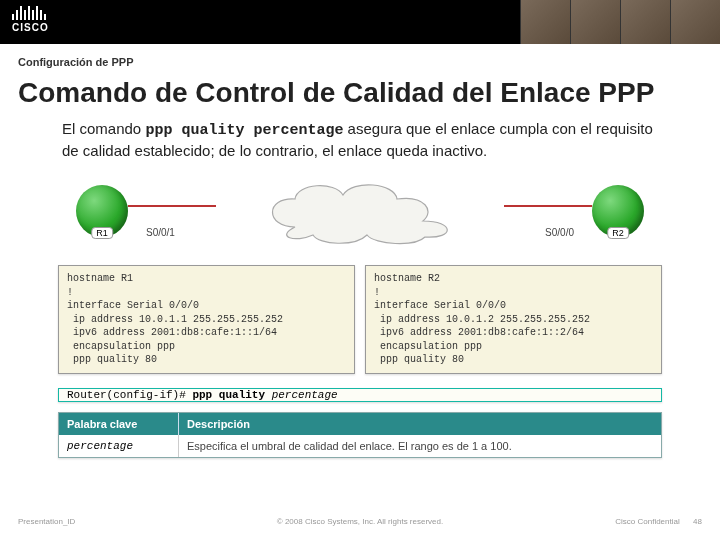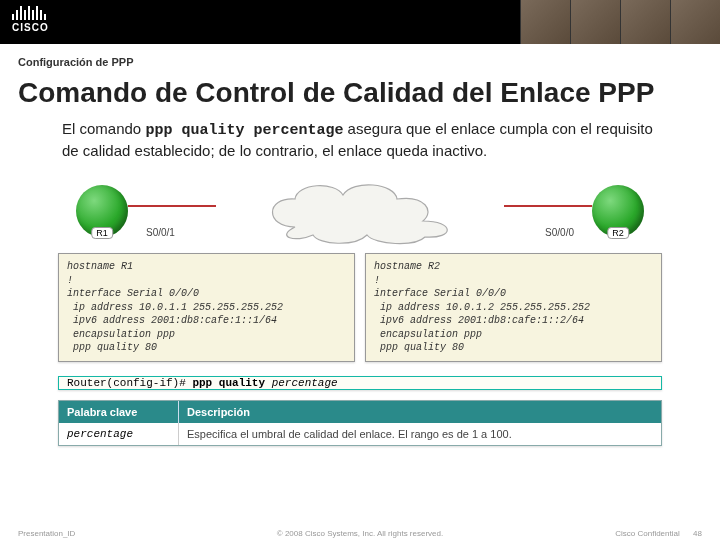--- a/index.html
+++ b/index.html
@@ -20,35 +20,35 @@
   .router { width: 52px; height: 52px; border-radius: 50%; background: radial-gradient(circle at 35% 30%, #7ed97e, #2aa82a 55%, #1a7a1a); position: relative; box-shadow: inset -3px -3px 6px rgba(0,0,0,.3); }
   .router-label { position: absolute; left: 50%; bottom: -2px; transform: translateX(-50%); background: #fff; border: 1px solid #999; font-size: 9px; padding: 0 4px; border-radius: 4px; }
   .cloud { width: 210px; height: 68px; position: relative; }
   .cloud svg { width: 100%; height: 100%; }
   .iface { font-size: 10px; color: #444; position: absolute; top: 52px; }
   .iface.l { left: 88px; }
   .iface.r { right: 88px; }
   .wire { position: absolute; top: 30px; height: 2px; background: #b33; }
   .wire.l { left: 70px; width: 88px; }
   .wire.r { right: 70px; width: 88px; }
-  .cfg-row { display: flex; gap: 10px; margin-top: 6px; font-style: italic; }
+  .cfg-row { display: flex; gap: 10px; margin-top: 18px; }
   .cfg-box { flex: 1; background: #f7f4df; border: 1px solid #999; padding: 6px 8px; font-family: "Courier New", monospace; font-size: 10px; line-height: 1.35; color: #333; white-space: pre; overflow: hidden; box-shadow: 0 1px 2px rgba(0,0,0,.15); }
   .cmd-box { margin-top: 14px; border: 1px solid #14b8a6; background: #fdfdf6; padding: 0 8px; font-family: "Courier New", monospace; font-size: 11px; box-shadow: 0 1px 2px rgba(0,0,0,.15); }
   .cmd-box .b { font-weight: bold; }
   .cmd-box .i { font-style: italic; }
   .tbl { margin-top: 10px; border: 1px solid #8aa; box-shadow: 0 1px 2px rgba(0,0,0,.15); }
   .tbl-head { display: flex; background: #2a8a8a; color: #fff; font-size: 11px; font-weight: bold; }
   .tbl-head div { padding: 5px 8px; }
   .tbl-head div:first-child { width: 120px; border-right: 1px solid #cde; }
   .tbl-head div:last-child { flex: 1; }
   .tbl-row { display: flex; font-size: 11px; background: #fff; }
   .tbl-row div { padding: 5px 8px; }
   .tbl-row div:first-child { width: 120px; border-right: 1px solid #ccc; font-family: "Courier New", monospace; font-style: italic; }
   .tbl-row div:last-child { flex: 1; color: #444; }
-  .footer { position: absolute; bottom: 2px; left: 0; right: 0; font-size: 8px; color: #999; display: flex; justify-content: space-between; padding: 0 18px; }
+  .footer { position: absolute; bottom: 14px; left: 0; right: 0; font-size: 8px; color: #999; display: flex; justify-content: space-between; padding: 0 18px; }
   .footer .c { position: absolute; left: 50%; transform: translateX(-50%); }
 </style>
 </head>
 <body>
 
 <div class="top-bar">
   <div class="logo">
     <div class="logo-bars">
       <span style="height:6px;margin-top:8px"></span>
         <span style="height:10px;margin-top:4px"></span>

